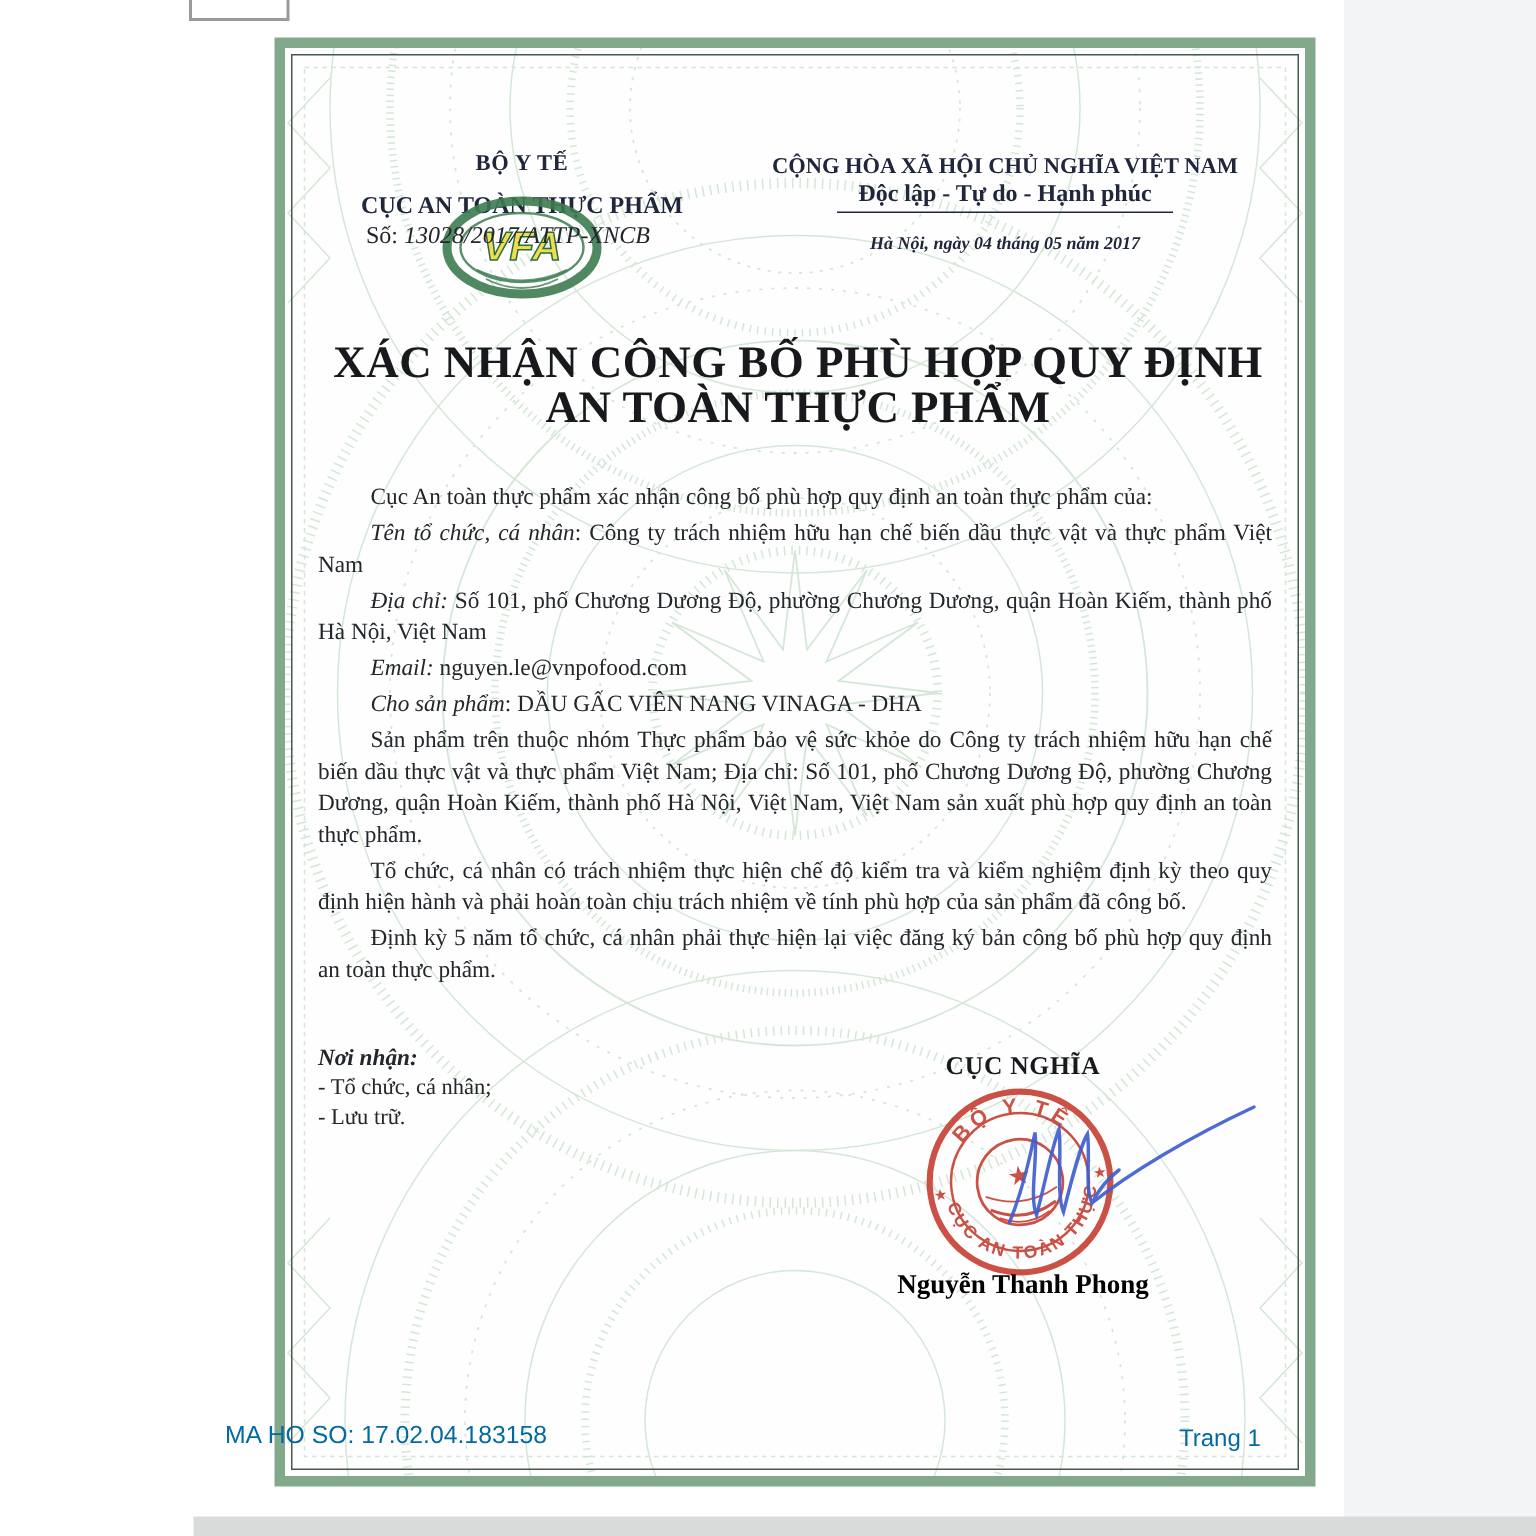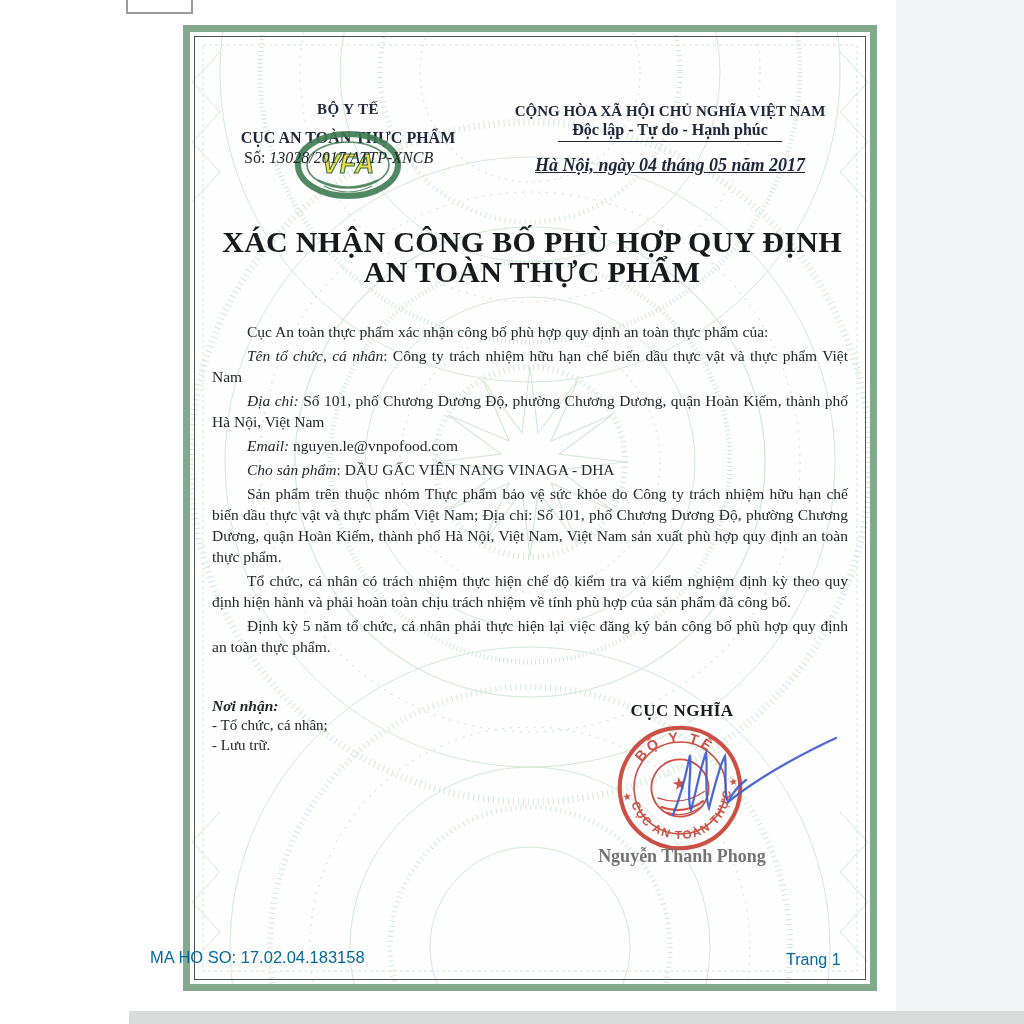--- a/index.html
+++ b/index.html
@@ -25,21 +25,21 @@
   #hdr-left .l1{font-size:15px;font-weight:bold;letter-spacing:.5px;}
   #hdr-left .l2{font-size:16px;font-weight:bold;margin-top:11px;}
   #num-line{left:244px;top:149px;width:220px;text-align:left;font-size:16px;z-index:4;}
   #num-line .val{font-style:italic;}
   #vfa-logo{left:292px;top:128px;z-index:3;}
 
   #hdr-right{left:488px;top:103px;width:364px;text-align:center;z-index:3;}
   #hdr-right .country{font-size:15px;font-weight:bold;}
   #hdr-right .motto{display:inline-block;font-size:16px;font-weight:bold;
                     border-bottom:1.5px solid #20263c;padding:1px 14px 2px;}
-  #hdr-right .dateline{margin-top:13px;font-size:18px;font-weight:bold;font-style:italic;text-decoration:underline;}
+  #hdr-right .dateline{margin-top:13px;font-size:12px;font-weight:bold;font-style:italic;}
 
   
   #title{left:205px;top:227px;width:654px;text-align:center;font-size:30px;font-weight:bold;
          line-height:30px;color:#17191d;z-index:3;letter-spacing:.3px;}
 
   
   #body{left:212px;top:321px;width:636px;font-size:15.5px;line-height:21px;
         text-align:justify;color:#23262b;z-index:3;}
   #body p{margin:0 0 3px 0;text-indent:35px;}
   .lbl{font-style:italic;}
@@ -47,21 +47,21 @@
 
   
   #recipients{left:212px;top:697px;width:260px;z-index:3;color:#23262b;}
   #recipients .r-label{font-weight:bold;font-style:italic;font-size:15.5px;}
   #recipients .r-item{font-size:15px;line-height:20px;}
   #director-title{left:560px;top:701px;width:244px;text-align:center;
                   font-size:17px;font-weight:bold;color:#17191d;letter-spacing:.5px;z-index:3;}
   #seal{left:606px;top:714px;z-index:4;opacity:.88;}
   #signature{left:628px;top:720px;z-index:5;}
   #signer-name{left:560px;top:846px;width:244px;text-align:center;
-               font-size:18px;font-weight:bold;color:#737373;z-index:4;}
+               font-size:18px;font-weight:bold;color:#000000;z-index:4;}
 
   
   .footer-text{font-family:"Liberation Sans","DejaVu Sans",sans-serif;color:#0369a1;z-index:6;}
   #file-code{left:150px;top:948px;font-size:16.5px;}
   #page-number{left:786px;top:951px;font-size:16px;}
 </style>
 </head>
 <body>
 
 <div class="abs" id="right-strip"></div>

